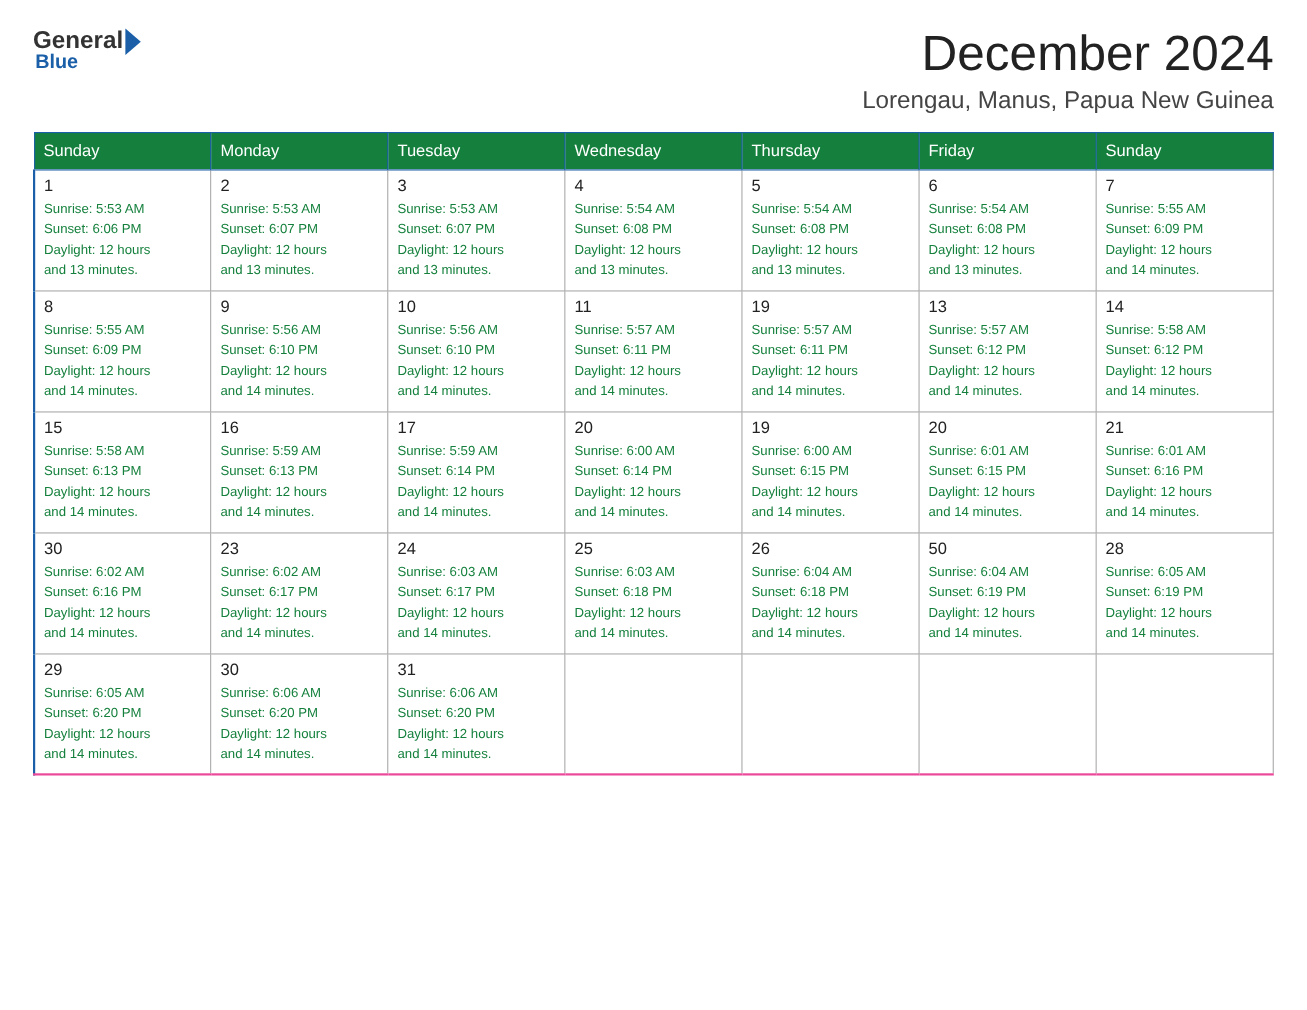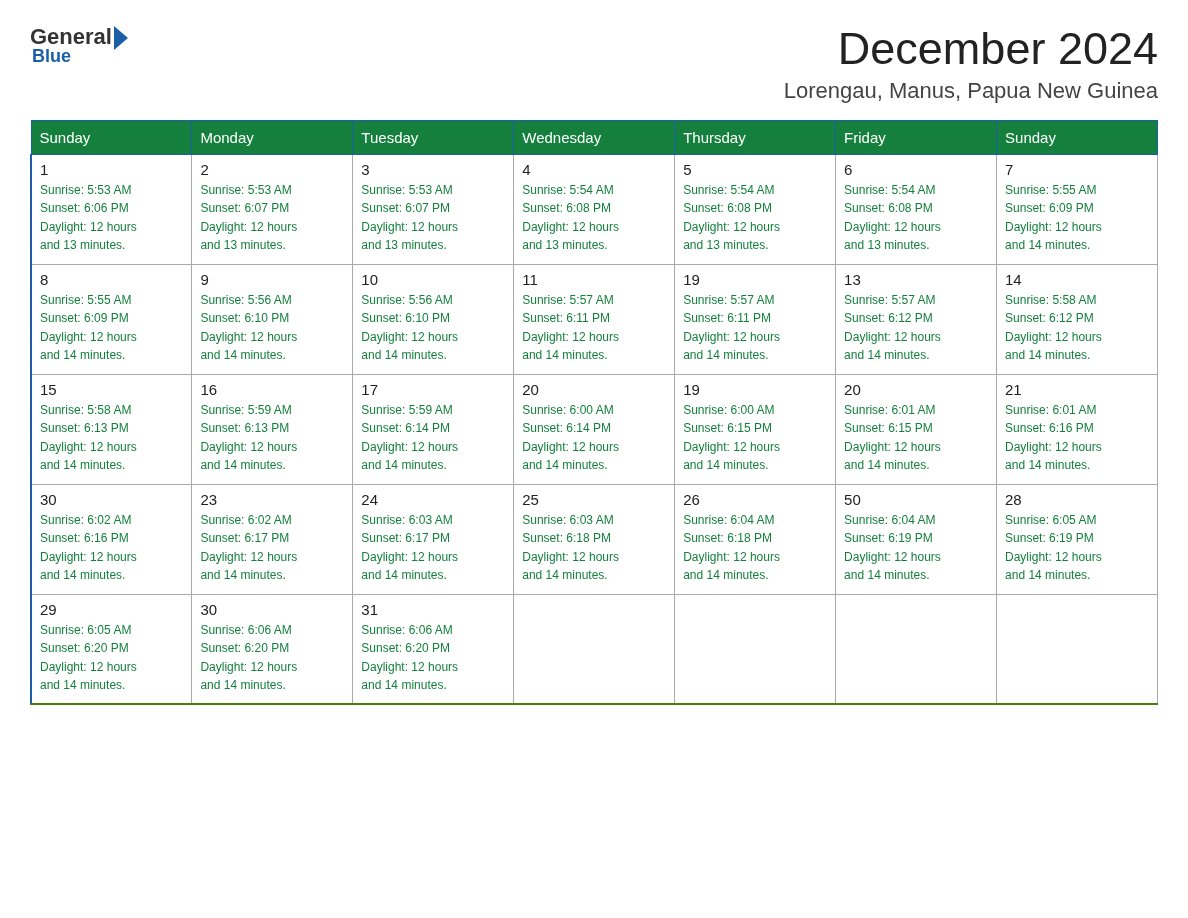--- a/index.html
+++ b/index.html
@@ -93,21 +93,21 @@
       font-weight: normal;
       display: block;
       margin-bottom: 3px;
     }
     .day-info {
       font-size: 12px;
       line-height: 1.55;
       color: #15803d;
     }
     tbody tr:last-child td {
-      border-bottom: 2px solid #4d7c0f;
+      border-bottom: 2px solid #ec4899;
     }
     tbody tr td.empty {
       background: #fff;
     }
   </style>
 </head>
 <body>
 
 <div class="header">
   <div class="logo">

